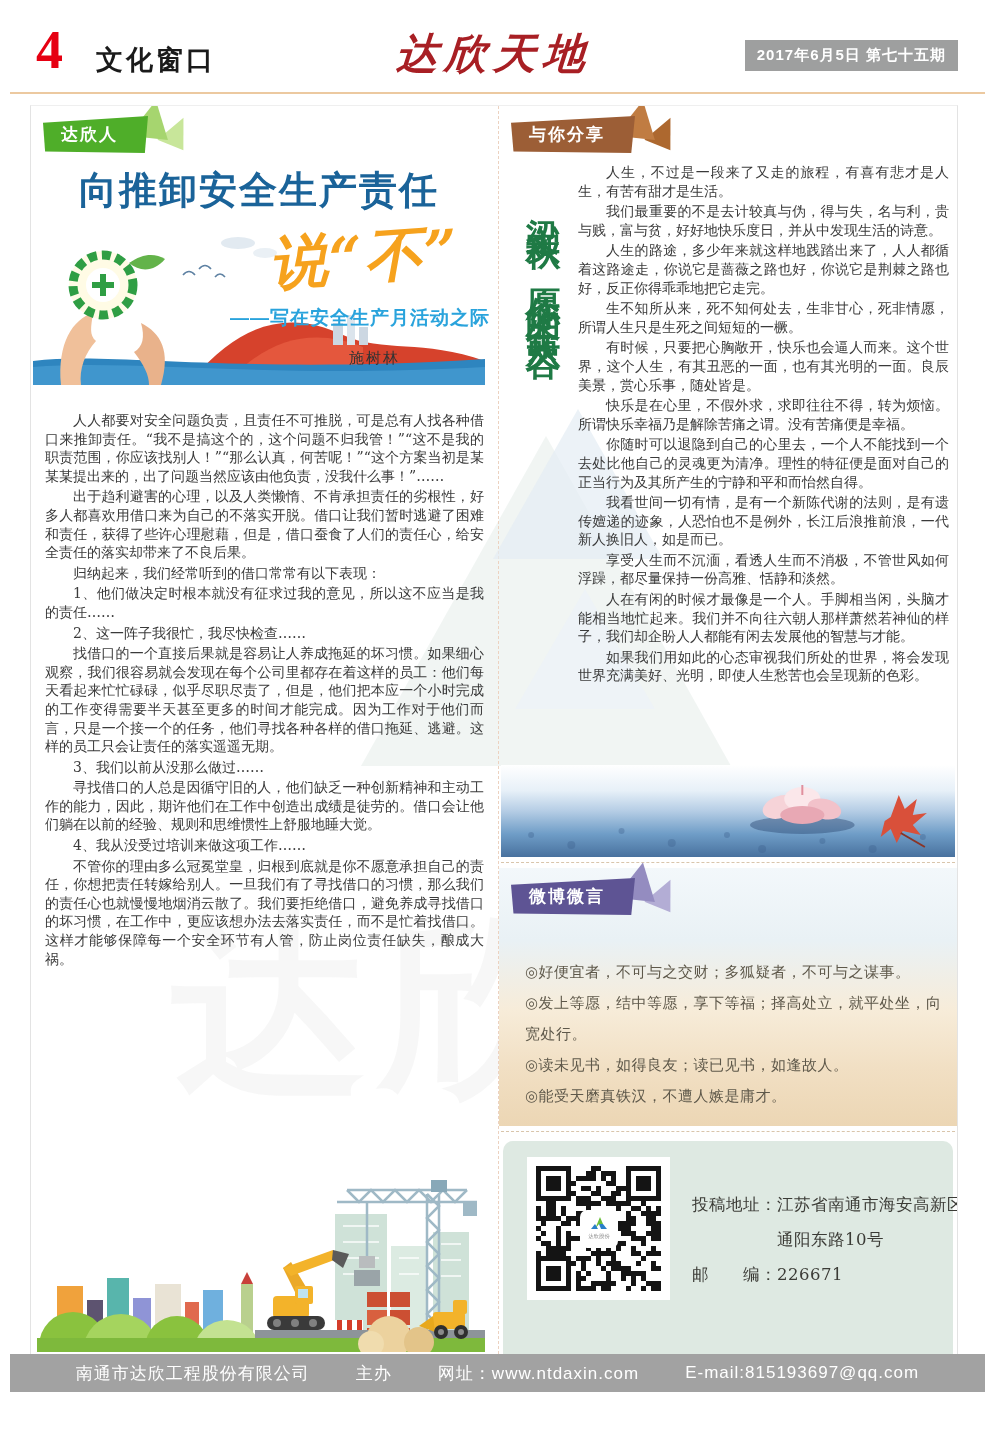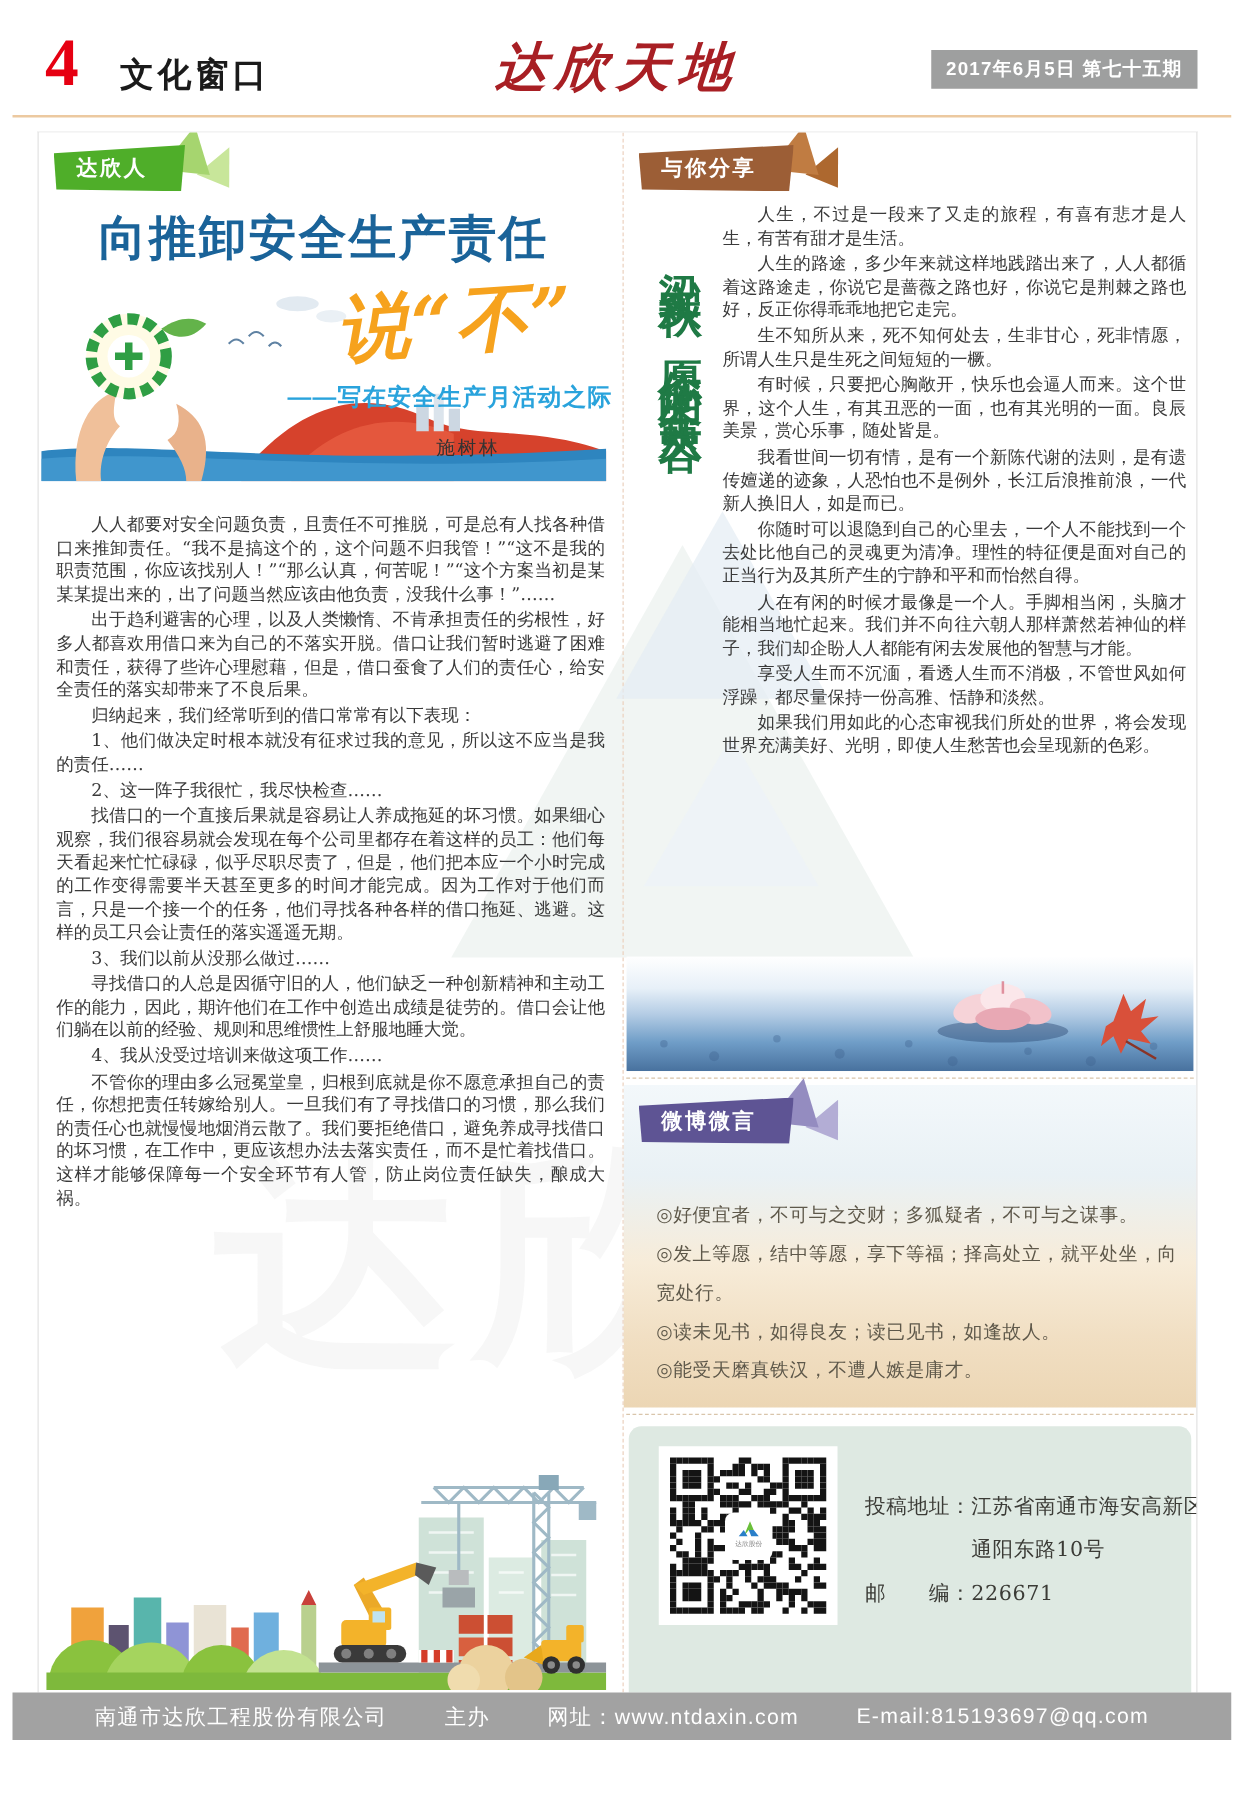--- a/index.html
+++ b/index.html
@@ -228,27 +228,29 @@
       <i class="f2"></i>
       <span class="rb">与你分享</span>
     </div>
 
     <div class="share-article">
       <i class="chev chev1"></i>
       <i class="chev chev2"></i>
       <div class="vtitle">梁实秋：愿你的生命从容</div>
       <div class="share-body">
         <p>人生，不过是一段来了又走的旅程，有喜有悲才是人生，有苦有甜才是生活。</p>
+        <p>我们最重要的不是去计较真与伪，得与失，名与利，贵与贱，富与贫，好好地快乐度日，并从中发现生活的诗意。</p>
         <p>人生的路途，多少年来就这样地践踏出来了，人人都循着这路途走，你说它是蔷薇之路也好，你说它是荆棘之路也好，反正你得乖乖地把它走完。</p>
         <p>生不知所从来，死不知何处去，生非甘心，死非情愿，所谓人生只是生死之间短短的一橛。</p>
         <p>有时候，只要把心胸敞开，快乐也会逼人而来。这个世界，这个人生，有其丑恶的一面，也有其光明的一面。良辰美景，赏心乐事，随处皆是。</p>
+        <p>快乐是在心里，不假外求，求即往往不得，转为烦恼。所谓快乐幸福乃是解除苦痛之谓。没有苦痛便是幸福。</p>
+        <p>你随时可以退隐到自己的心里去，一个人不能找到一个去处比他自己的灵魂更为清净。理性的特征便是面对自己的正当行为及其所产生的宁静和平和而怡然自得。</p>
         <p>我看世间一切有情，是有一个新陈代谢的法则，是有遗传嬗递的迹象，人恐怕也不是例外，长江后浪推前浪，一代新人换旧人，如是而已。</p>
-        <p>你随时可以退隐到自己的心里去，一个人不能找到一个去处比他自己的灵魂更为清净。理性的特征便是面对自己的正当行为及其所产生的宁静和平和而怡然自得。</p>
+        <p>享受人生而不沉湎，看透人生而不消极，不管世风如何浮躁，都尽量保持一份高雅、恬静和淡然。</p>
         <p>人在有闲的时候才最像是一个人。手脚相当闲，头脑才能相当地忙起来。我们并不向往六朝人那样萧然若神仙的样子，我们却企盼人人都能有闲去发展他的智慧与才能。</p>
-        <p>享受人生而不沉湎，看透人生而不消极，不管世风如何浮躁，都尽量保持一份高雅、恬静和淡然。</p>
         <p>如果我们用如此的心态审视我们所处的世界，将会发现世界充满美好、光明，即使人生愁苦也会呈现新的色彩。</p>
       </div>
     </div>
 
     <div class="photo-strip">
       <svg viewBox="0 0 452 92" width="100%" height="100%" preserveAspectRatio="none">
         <defs>
           <linearGradient id="frost" x1="0" y1="0" x2="0" y2="1">
             <stop offset="0" stop-color="#ffffff"></stop>
               <stop offset=".28" stop-color="#e7f0f8"></stop>

